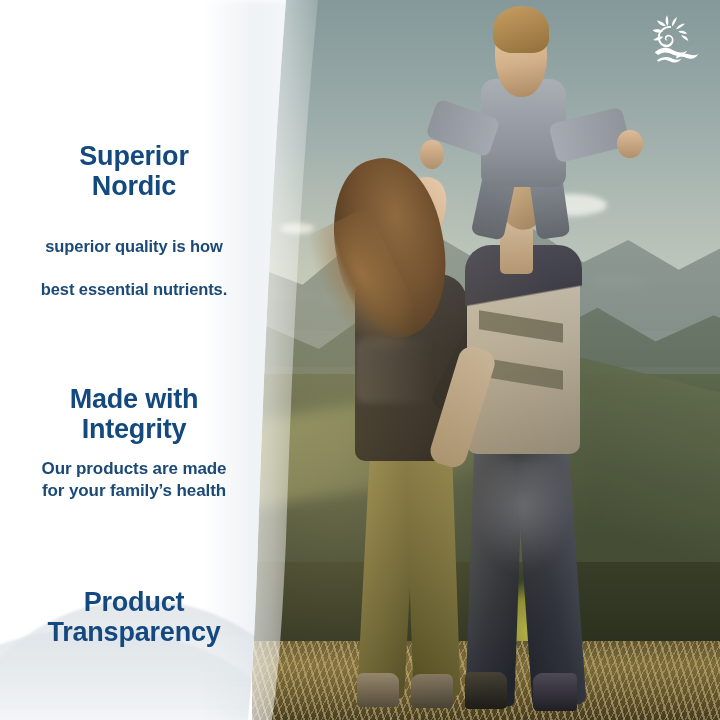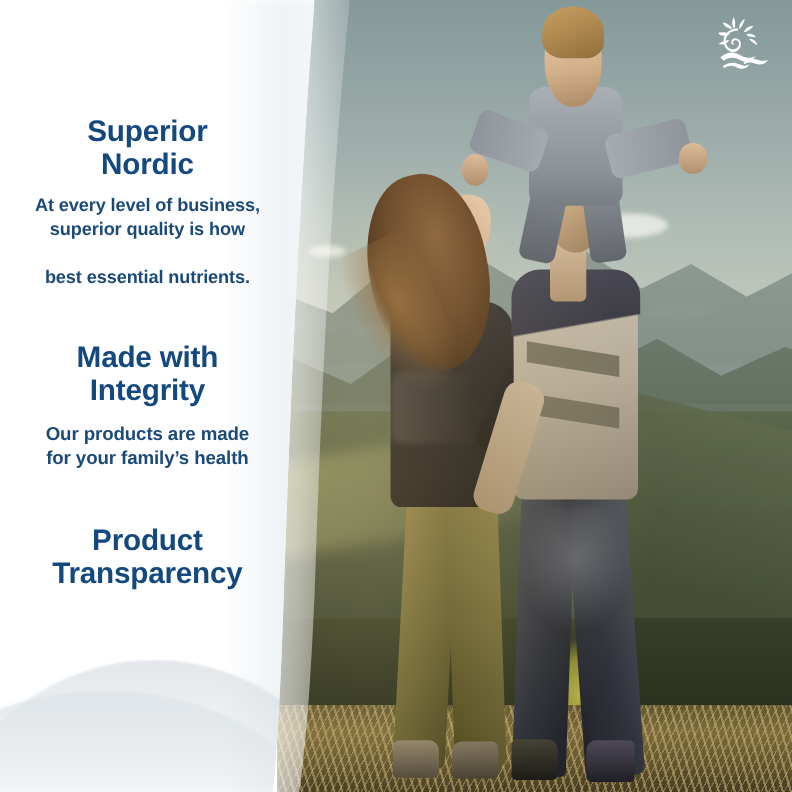--- a/index.html
+++ b/index.html
@@ -169,21 +169,21 @@
     border-radius:50% 50% 0 0 / 100% 100% 0 0; filter:blur(.8px); }
   .panel-sheen { position:absolute; left:200px; top:0; width:100px; height:720px;
     background:linear-gradient(90deg,rgba(240,243,246,0) 0%,rgba(232,237,241,.7) 55%,rgba(228,234,238,.35) 100%);
     filter:blur(3px); }
 
   
   .copy { position:absolute; left:0; top:0; width:268px; height:720px;
           display:flex; flex-direction:column; justify-content:flex-start; }
   .blk { width:100%; text-align:center; padding:0 8px; }
   .blk h2 { color:#13497f; font-weight:700; font-size:27px; line-height:1.12;
-            letter-spacing:-.2px; }
+            letter-spacing:-.2px;margin-top:37px; }
   .blk p  { color:#1b4a78; font-weight:700; font-size:16.5px; line-height:1.30;
             letter-spacing:-.1px; }
   .b1 { margin-top:104px; }  .b1 h2 { margin-bottom:13px; }
   .b2 { margin-top:47px;  }  .b2 h2 { margin-bottom:13px; }  .b2 p { font-size:17px; }
   .b3 { margin-top:48px;  }  .b3 h2 { margin-bottom:12px; }  .b3 p { font-size:16.5px; }
   .b3 h2 { font-size:27px; }
 
   
   .logo { position:absolute; right:16px; top:12px; width:56px; height:56px; }
 </style>
@@ -266,21 +266,21 @@
       <div class="panel-sheen"></div>
       <div class="swoosh-a"></div>
       <div class="swoosh-b"></div>
     </div>
   </div>
 
   <div class="copy">
 
     <div class="blk b1">
       <h2><span>Superior</span><br><span>Nordic</span></h2>
-      <p><span>At every level of business,</span><br><span>superior quality is how</span><br><br><span>best essential nutrients.</span></p>
+      <p><br><span>superior quality is how</span><br><br><span>best essential nutrients.</span></p>
     </div>
 
     <div class="blk b2">
       <h2><span>Made with</span><br><span>Integrity</span></h2>
       <p><span>Our products are made</span><br><span>for your family’s health</span><br></p>
     </div>
 
     <div class="blk b3">
       <h2><span>Product</span><br><span>Transparency</span></h2>
     </div>

